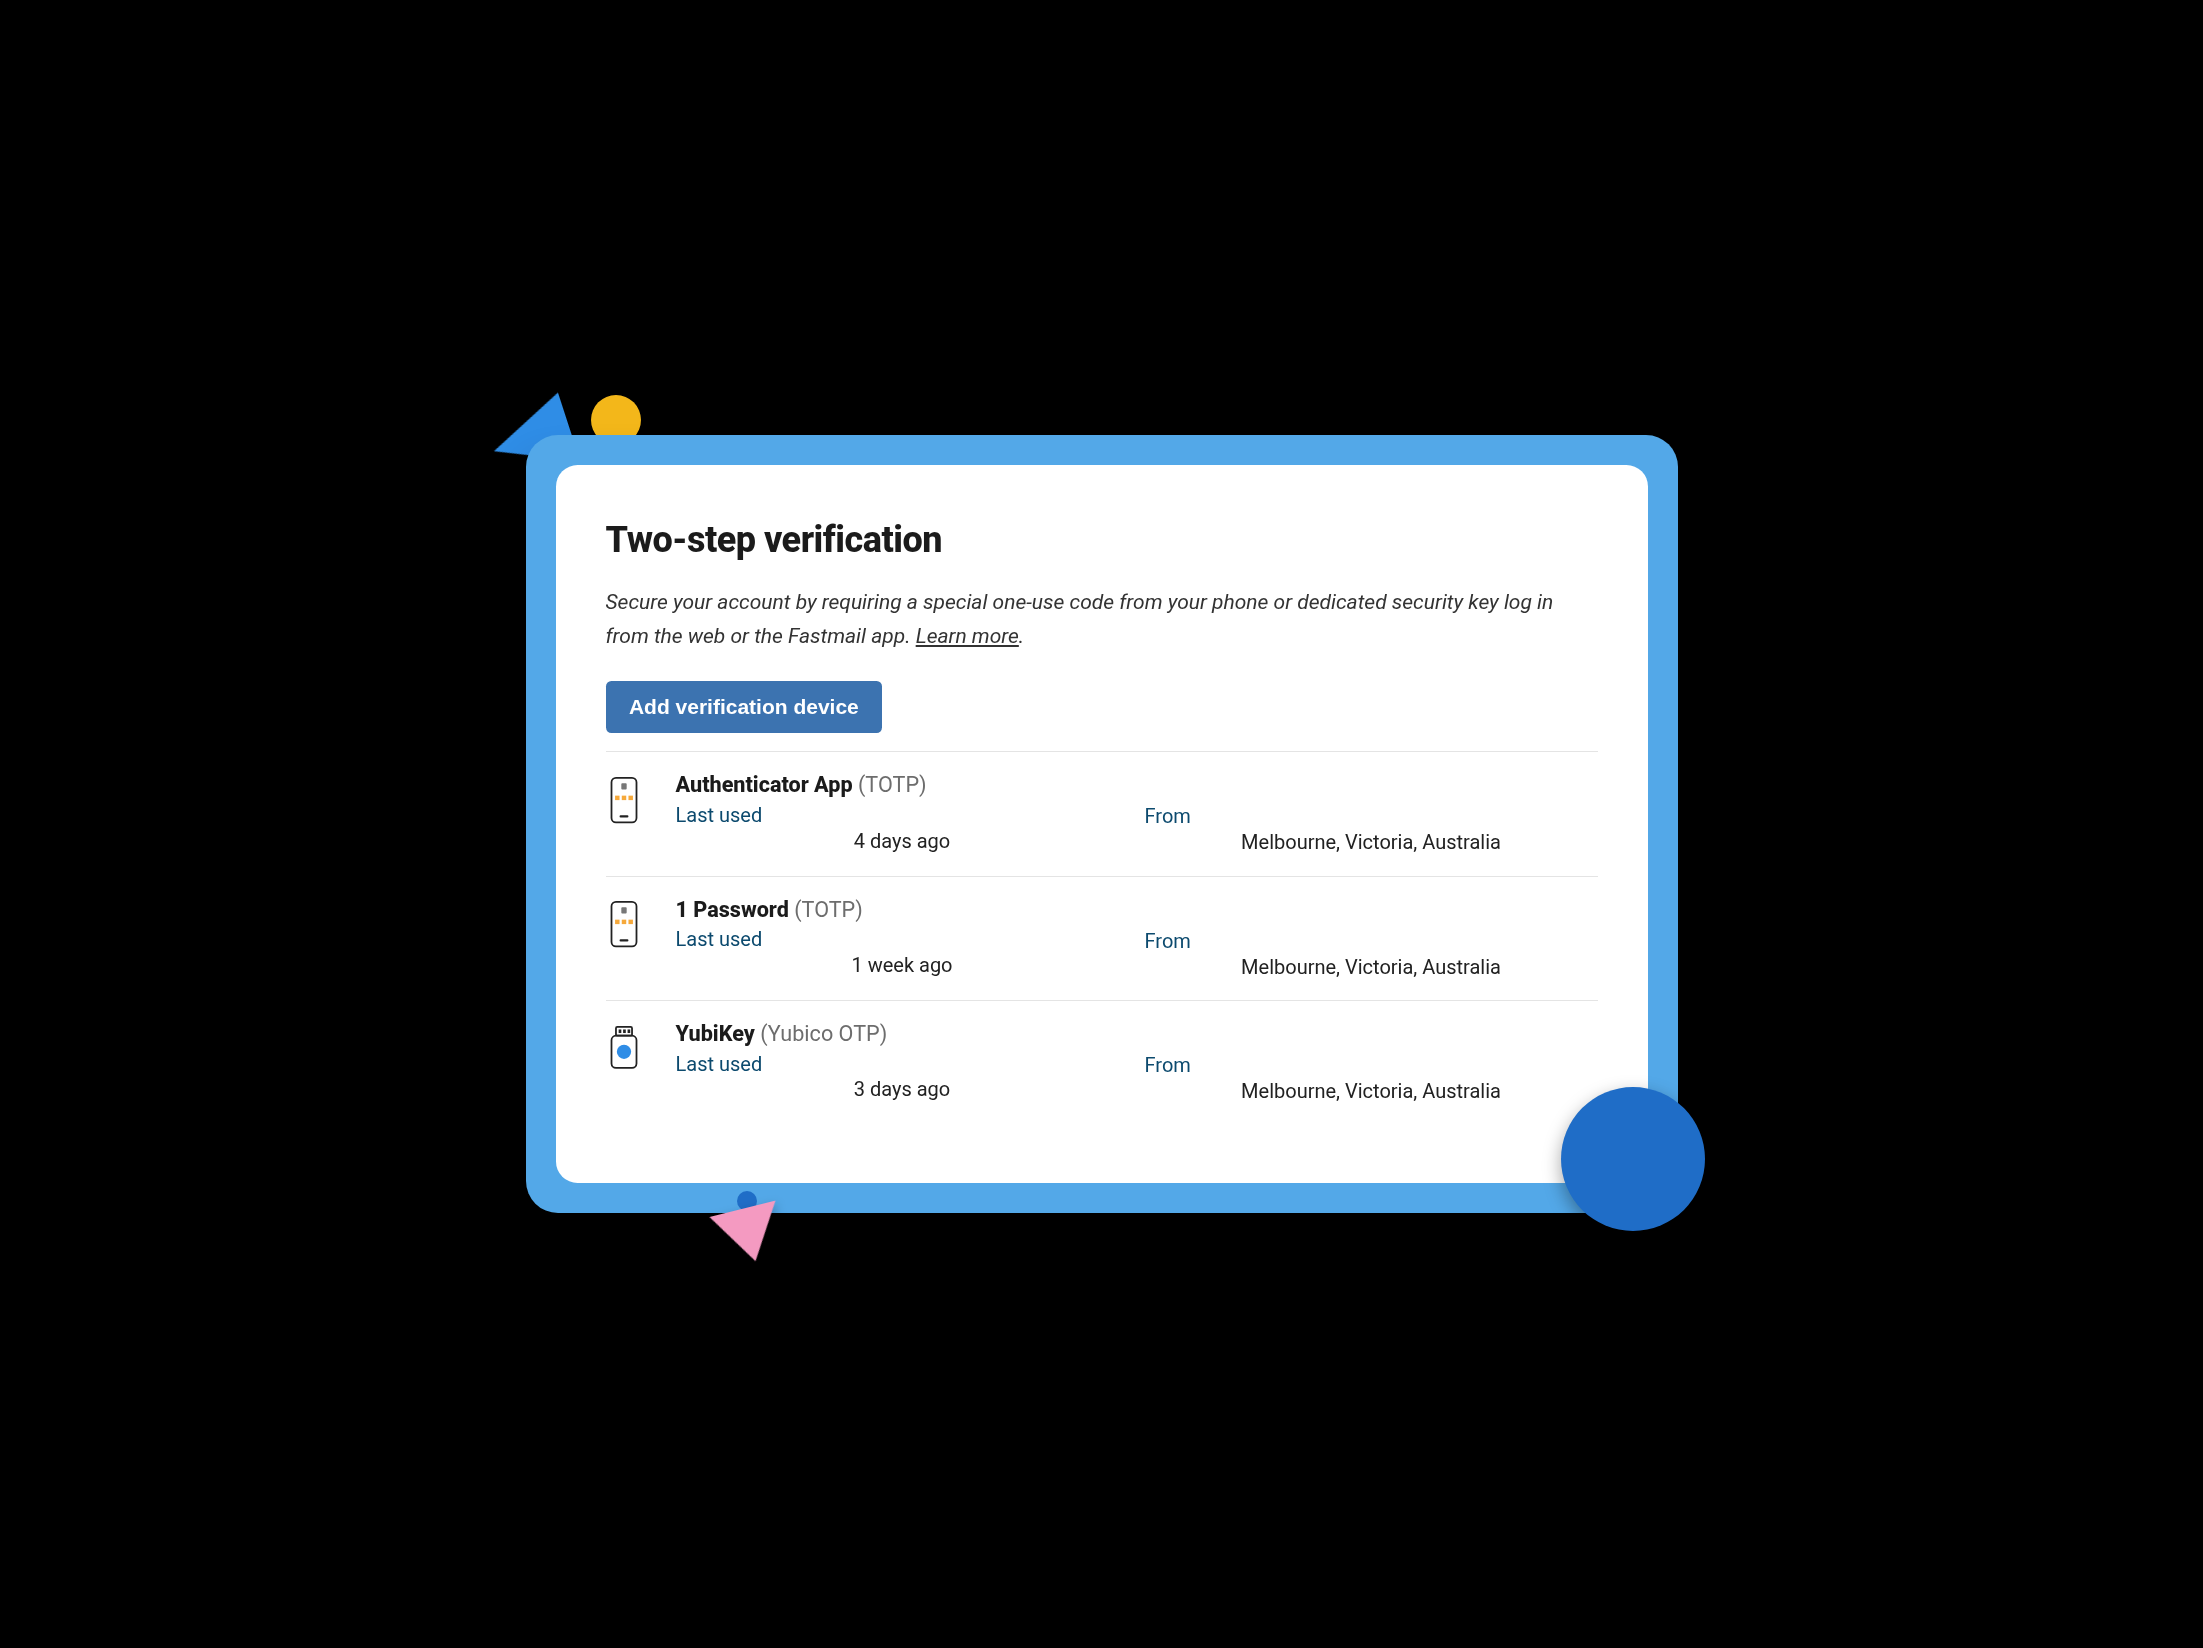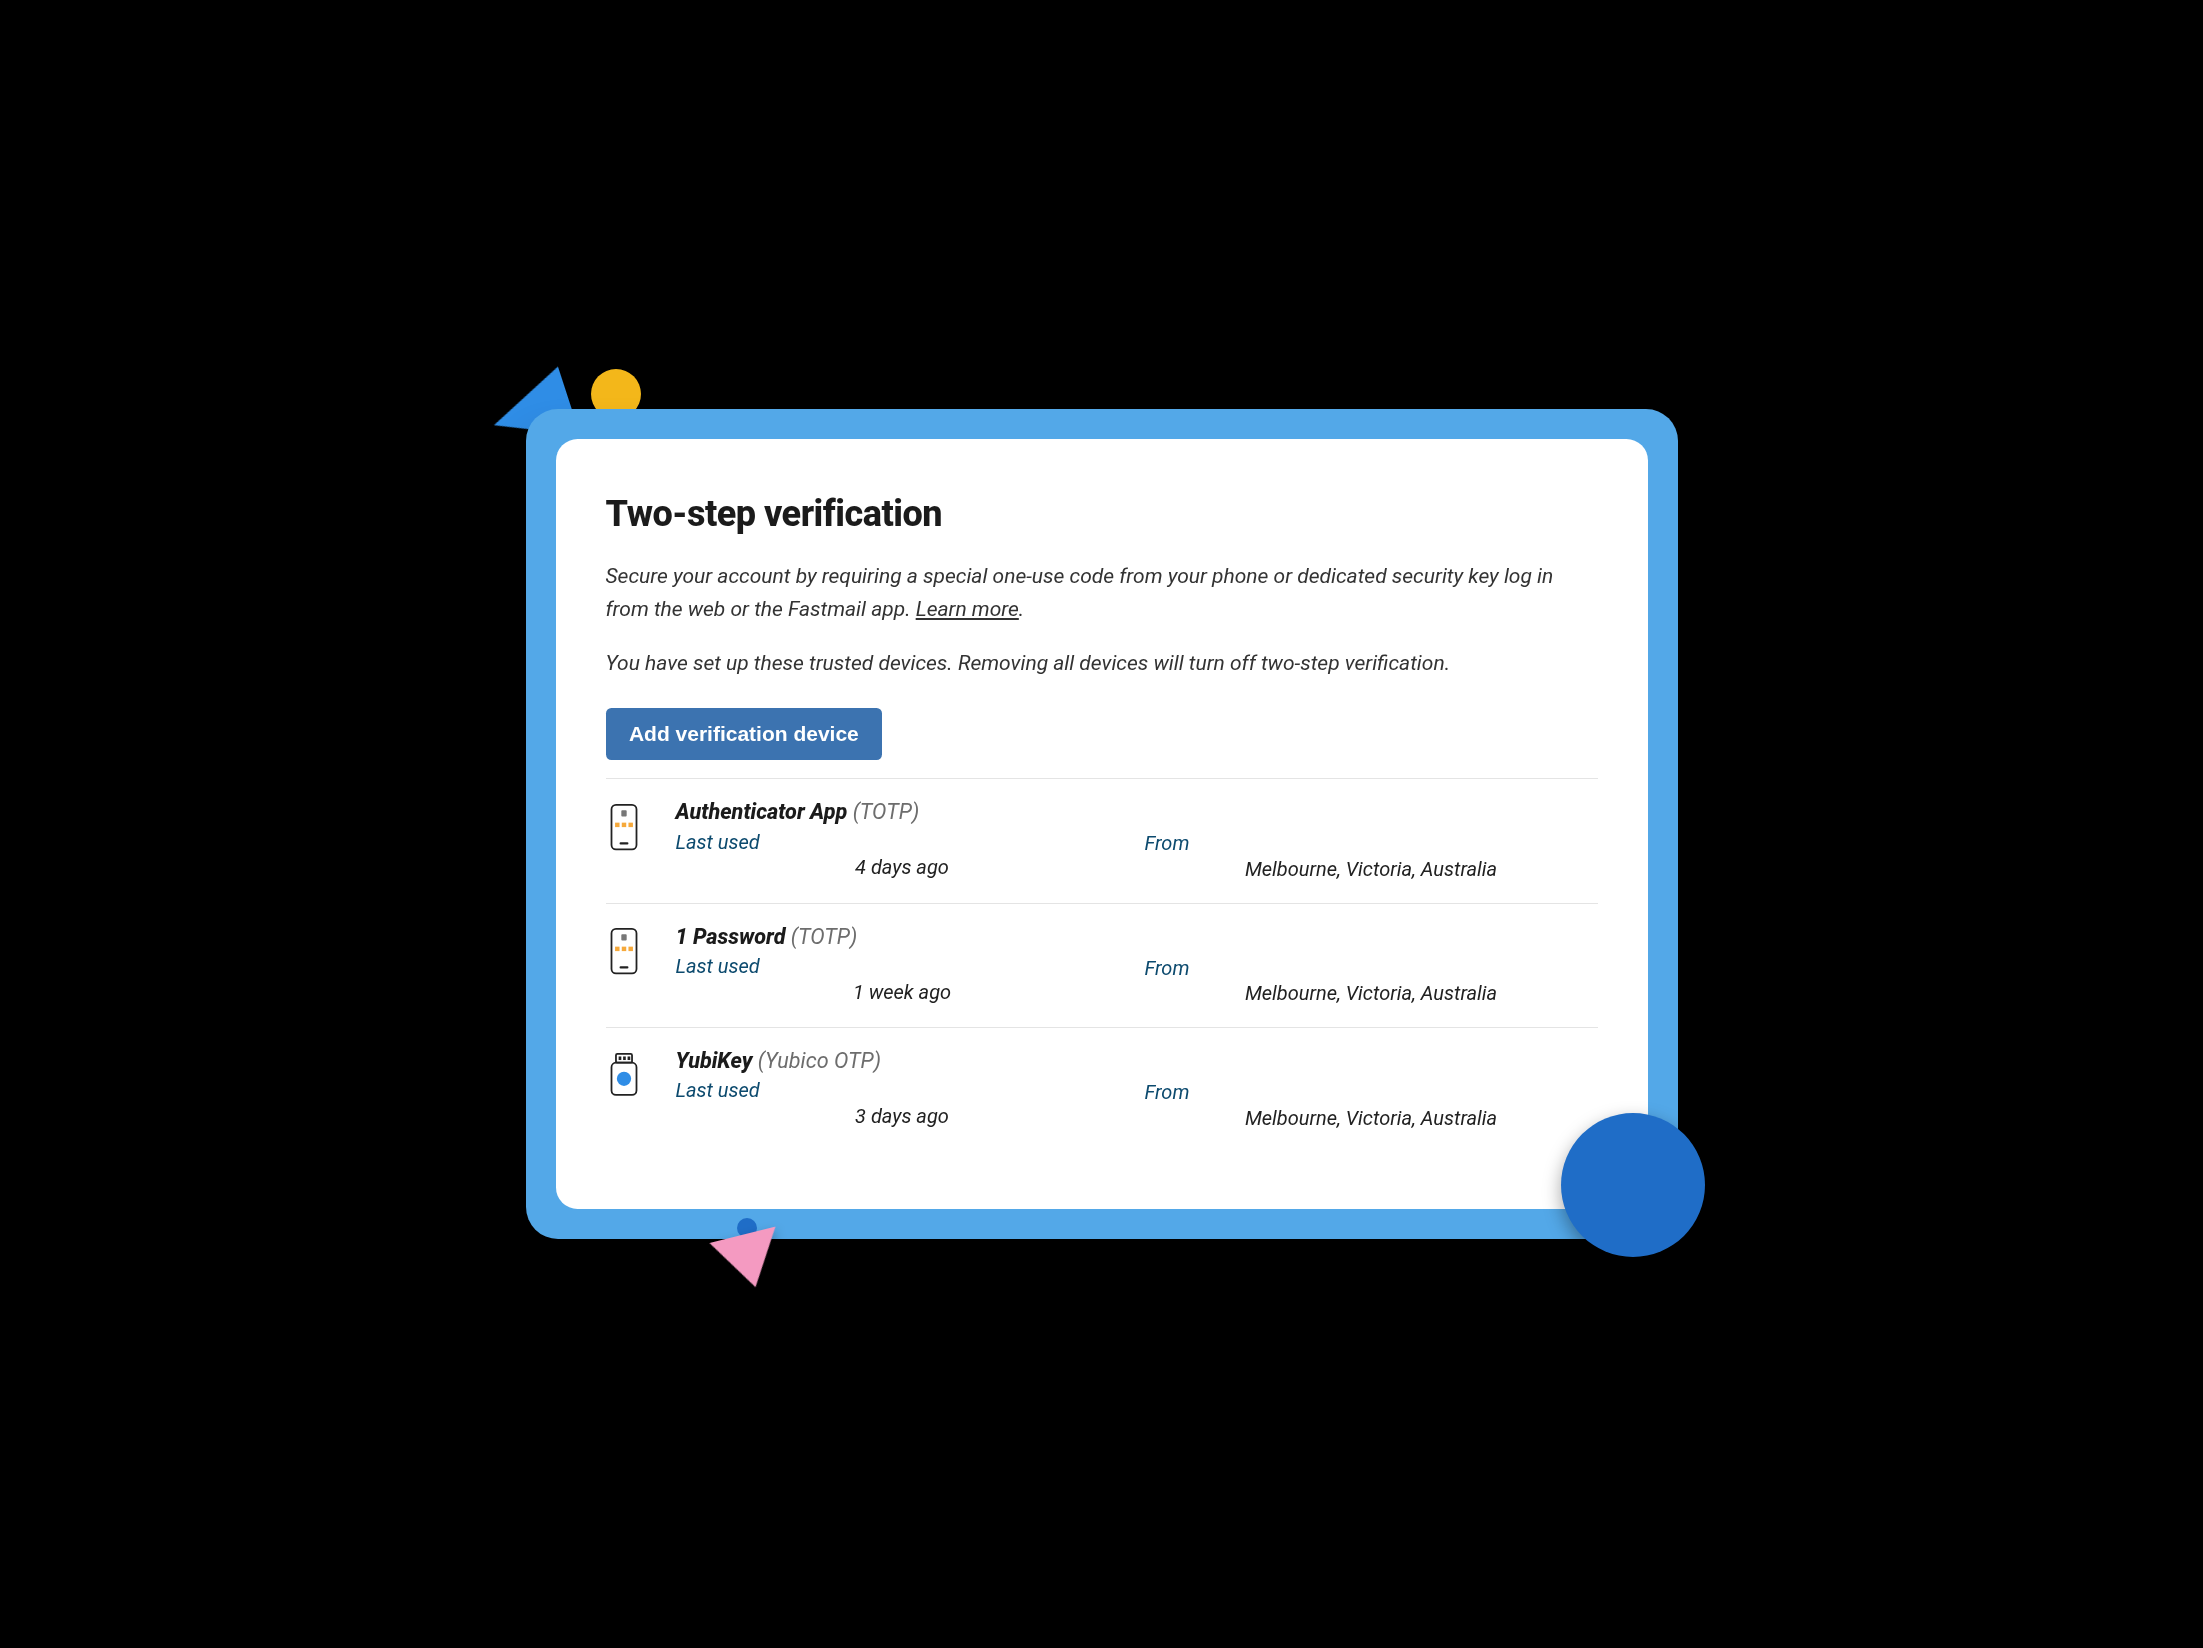--- a/index.html
+++ b/index.html
@@ -53,21 +53,21 @@
     color: #fff;
     font-size: 21px;
     font-weight: 600;
     border: none;
     border-radius: 5.4px;
     padding: 14.4px 23.4px;
     cursor: pointer;
     margin-top: 7.2px;
     margin-bottom: 18px;
   }
-  .list { border-top: 0.9px solid #e4e4e4; font-style: italic; }
+  .list { border-top: 0.9px solid #e4e4e4; }
   .row {
     display: grid;
     grid-template-columns: 54px 1fr 1fr;
     column-gap: 16px;
     padding: 20px 0 21.6px 0;
     border-bottom: 0.9px solid #e4e4e4;
   }
   .row:last-child { border-bottom: none; }
   .icon-cell { padding-top: 3.6px; }
   .icon-cell svg { width: 36px; height: 50px; }
@@ -136,21 +136,20 @@
 
   <div class="card-wrap">
     <div class="card">
 
       <h1>Two-step verification</h1>
 
       <p class="desc">
         <span>Secure your account by requiring a special one-use code from your phone or dedicated security key log in from the web or the Fastmail app. </span><a href="#">Learn more</a><span>.</span>
       </p>
 
-      <p class="desc2">You have set up these trusted devices. Removing all devices will turn off two-step verification.</p>
 
       <button class="btn">Add verification device</button>
 
       <div class="list" id="device-list">
           <div class="row">
             <div class="icon-cell"><svg viewBox="0 0 40 56">
                 <rect x="6" y="2" width="28" height="50" rx="5" fill="none" stroke="#222" stroke-width="2"></rect>
                 <rect x="17" y="8" width="6" height="7" rx="1" fill="#777"></rect>
                 <rect x="10" y="22" width="5" height="5" fill="#f6a93b"></rect>
                 <rect x="17.5" y="22" width="5" height="5" fill="#f6a93b"></rect>

